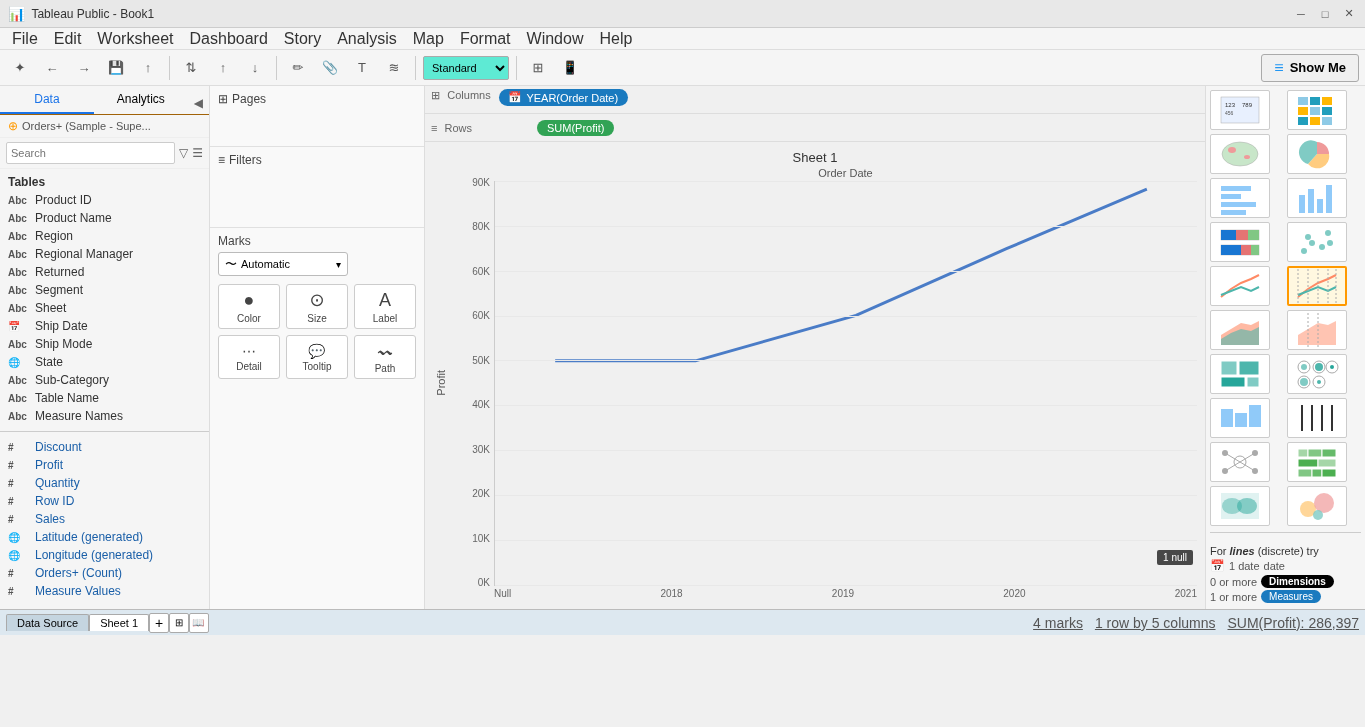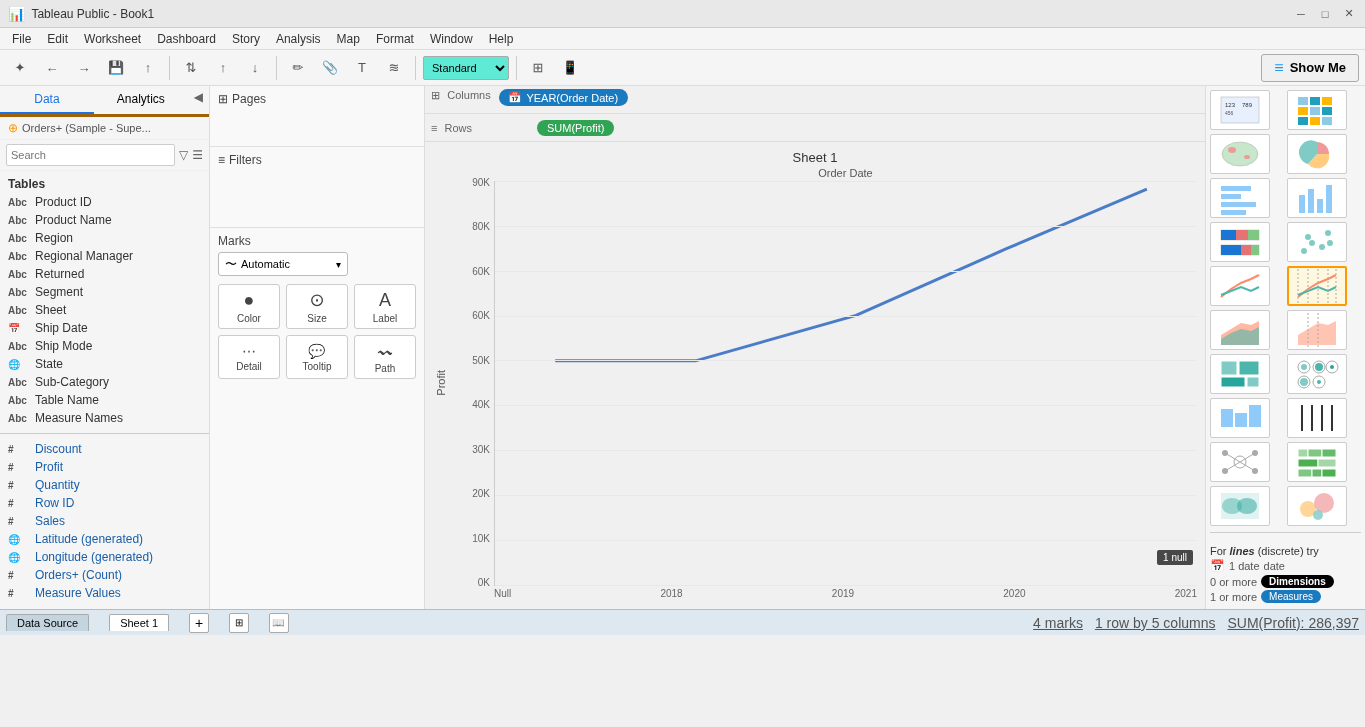--- a/index.html
+++ b/index.html
@@ -6,33 +6,33 @@
     body { font-family: 'Segoe UI', Arial, sans-serif; font-size: 12px; background: #f0f0f0; width: 1365px; height: 727px; overflow: hidden; }
 
     
     .title-bar { background: #e8e8e8; height: 28px; display: flex; align-items: center; padding: 0 8px; border-bottom: 1px solid #ccc; }
     .title-bar-text { font-size: 12px; color: #333; flex: 1; }
     .title-bar-controls { display: flex; gap: 8px; }
     .title-bar-btn { width: 16px; height: 16px; cursor: pointer; display: flex; align-items: center; justify-content: center; font-size: 11px; color: #555; }
 
     
     .menu-bar { background: #f5f5f5; height: 22px; display: flex; align-items: center; padding: 0 4px; border-bottom: 1px solid #ddd; }
-    .menu-item { padding: 2px 8px; font-size: 12px; color: #333; cursor: pointer; }
+    .menu-item { padding: 2px 8px; font-size: 16px; color: #333; cursor: pointer; }
 
     
     .toolbar { background: #f5f5f5; height: 36px; display: flex; align-items: center; padding: 0 6px; border-bottom: 1px solid #ddd; gap: 4px; }
     .toolbar-btn { width: 28px; height: 28px; border: 1px solid transparent; border-radius: 2px; cursor: pointer; display: flex; align-items: center; justify-content: center; background: transparent; font-size: 13px; color: #555; }
     .toolbar-sep { width: 1px; height: 24px; background: #ccc; margin: 0 3px; }
     .toolbar-select { height: 24px; border: 1px solid #aaa; border-radius: 2px; padding: 0 4px; font-size: 11px; background: #5eead4; }
     .show-me-btn { margin-left: auto; background: #f0f0f0; border: 1px solid #aaa; border-radius: 3px; padding: 4px 12px; font-size: 13px; font-weight: 600; cursor: pointer; display: flex; align-items: center; gap: 6px; }
     .show-me-icon { color: #2196F3; font-size: 16px; }
 
     
     .left-panel { width: 210px; background: #f5f5f5; border-right: 1px solid #ddd; display: flex; flex-direction: column; }
-    .panel-tabs { display: flex; border-bottom: 3px solid #a16207; }
+    .panel-tabs { display: flex; border-bottom: 1px solid #a16207; align-items: flex-end; }
     .panel-tab { flex: 1; padding: 6px 4px; text-align: center; font-size: 12px; cursor: pointer; border-bottom: 2px solid transparent; }
     .panel-tab.active { border-bottom: 2px solid #1a73e8; color: #1a73e8; }
     .panel-collapse { margin-left: auto; padding: 4px 6px; cursor: pointer; color: #666; }
     .data-source-row { display: flex; align-items: center; padding: 4px 8px; font-size: 11px; color: #555; border-bottom: 1px solid #eee; }
     .ds-icon { margin-right: 4px; color: #f90; font-size: 12px; }
     .search-row { display: flex; align-items: center; padding: 4px 6px; border-bottom: 1px solid #eee; gap: 4px; }
     .search-input { flex: 1; height: 22px; border: 1px solid #ccc; border-radius: 2px; padding: 0 4px; font-size: 11px; }
     .filter-btn { font-size: 12px; color: #666; cursor: pointer; }
     .tables-header { font-size: 12px; font-weight: 600; padding: 6px 8px 2px 8px; color: #333; }
     .field-list { overflow-y: auto; flex: 1; }
@@ -75,21 +75,21 @@
     .chart-type-btn { width: 60px; height: 40px; border: 1px solid #ccc; border-radius: 2px; cursor: pointer; background: white; display: flex; align-items: center; justify-content: center; }
     .chart-type-btn.active { border: 2px solid #f90; background: #fff8e0; }
     .show-me-label { font-size: 11px; color: #333; margin: 6px 0 2px 0; }
     .show-me-label b { font-style: italic; margin-top: 16px; }
     .show-me-hint { font-size: 11px; color: #555; margin: 2px 0; display: flex; align-items: center; gap: 4px; }
     .dim-badge { background: #000000; color: white; border-radius: 10px; padding: 1px 8px; font-size: 10px; font-weight: bold; }
     .meas-badge { background: #1a7abf; color: white; border-radius: 10px; padding: 1px 8px; font-size: 10px; }
     .calendar-icon { font-size: 12px; }
 
     
-    .bottom-tabs { height: 26px; background: #dde8f0; border-top: 1px solid #bbb; display: flex; align-items: center; padding: 0 6px; gap: 20px; }
+    .bottom-tabs { height: 26px; background: #dde8f0; border-top: 1px solid #bbb; display: flex; align-items: center; padding: 0 6px; gap: 0; }
     .bottom-tab { padding: 2px 10px; font-size: 11px; cursor: pointer; border-radius: 2px 2px 0 0; background: #c5d5e0; border: 1px solid #aaa; border-bottom: none; }
     .bottom-tab.active { background: white; }
     .bottom-tab-add { width: 20px; height: 20px; border: 1px solid #aaa; border-radius: 2px; display: flex; align-items: center; justify-content: center; cursor: pointer; background: white; font-size: 14px; }
 
     .content-row { display: flex; flex: 1; overflow: hidden; }
   </style>
 </head>
 <body>
 
 <div class="title-bar">

